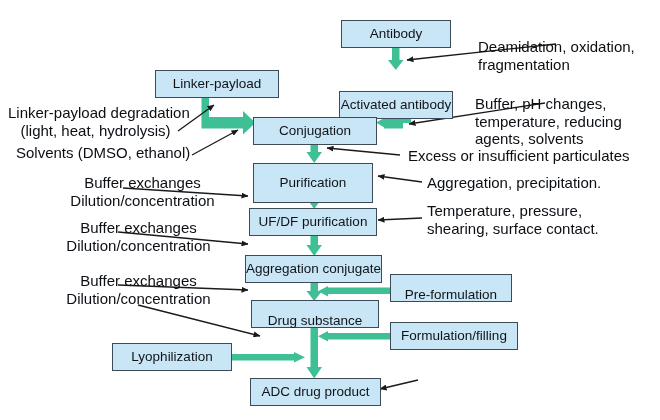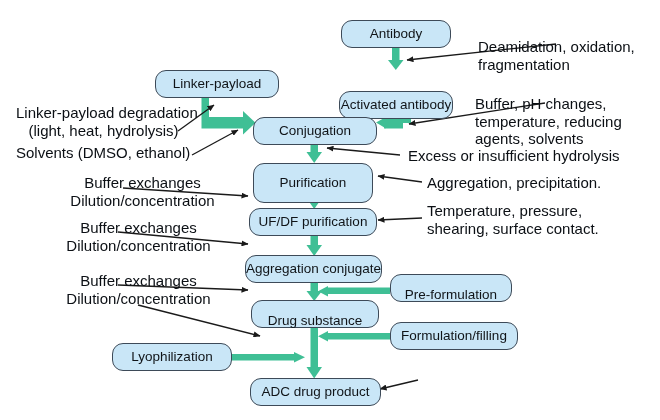--- a/index.html
+++ b/index.html
@@ -20,21 +20,21 @@
     left: 0;
     top: 0;
     width: 660px;
     height: 420px;
   }
   .node {
     position: absolute;
     box-sizing: border-box;
     background: #c9e6f7;
     border: 1.4px solid #3d4a58;
-    border-radius: 11px;
+    border-radius: 0;
     display: flex;
     align-items: center;
     justify-content: center;
     color: #101418;
     font-size: 13.5px;
     line-height: 1;
     white-space: nowrap;
     z-index: 3;
   }
   .note {
@@ -188,30 +188,30 @@
     <span>Formulation/filling</span>
   </div>
 
   <div class="node" style="left:112px; top:343px; width:120px; height:28px;">
     <span>Lyophilization</span>
   </div>
 
   <div class="note left" style="left:478px; top:38px;">Deamidation, oxidation,
 fragmentation</div>
 
-  <div class="note left" style="left:16px; top:104px;">Linker-payload degradation
+  <div class="note left" style="left:8px; top:104px;">Linker-payload degradation
    (light, heat, hydrolysis)</div>
 
   <div class="note left" style="left:16px; top:144px;">Solvents (DMSO, ethanol)</div>
 
   <div class="note left" style="left:475px; top:95px;">Buffer, pH changes,
 temperature, reducing
 agents, solvents</div>
 
-  <div class="note left" style="left:408px; top:147px;">Excess or insufficient hydrolysis</div>
+  <div class="note left" style="left:408px; top:147px;">Excess or insufficient particulates</div>
 
   <div class="note left" style="left:427px; top:174px;">Aggregation, precipitation.</div>
 
   <div class="note left" style="left:427px; top:202px;">Temperature, pressure,
 shearing, surface contact.</div>
 
   <div class="note center" style="left:50px; top:174px; width:185px;">Buffer exchanges
 Dilution/concentration</div>
 
   <div class="note center" style="left:46px; top:219px; width:185px;">Buffer exchanges

